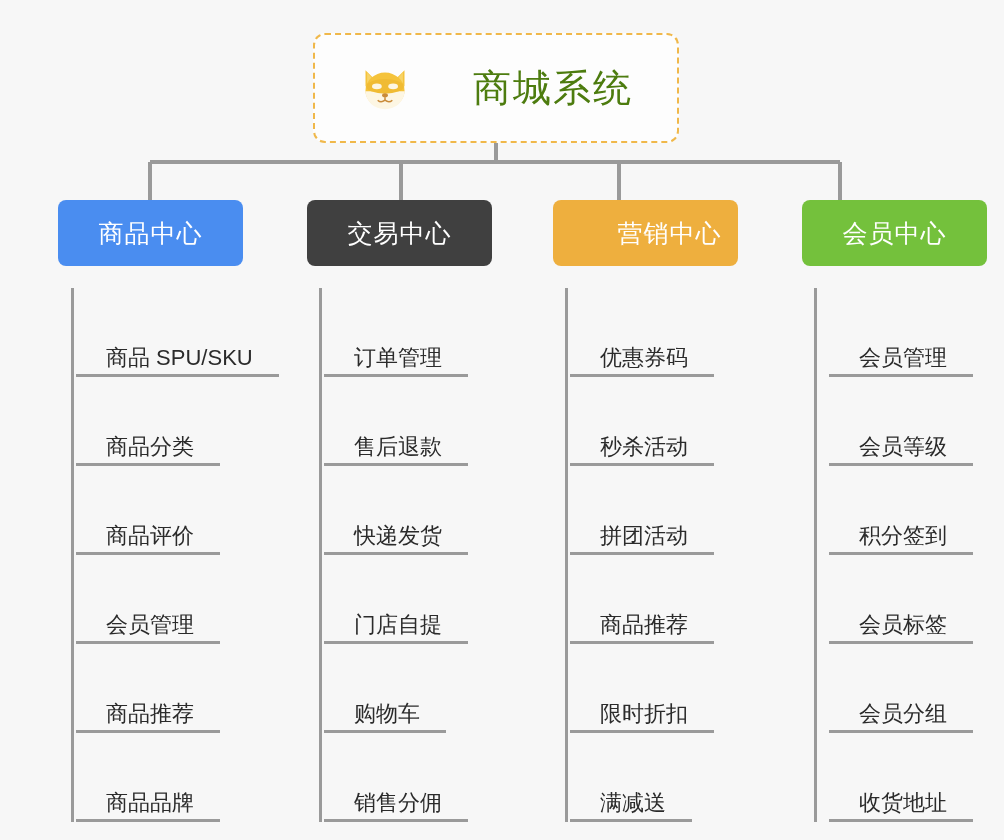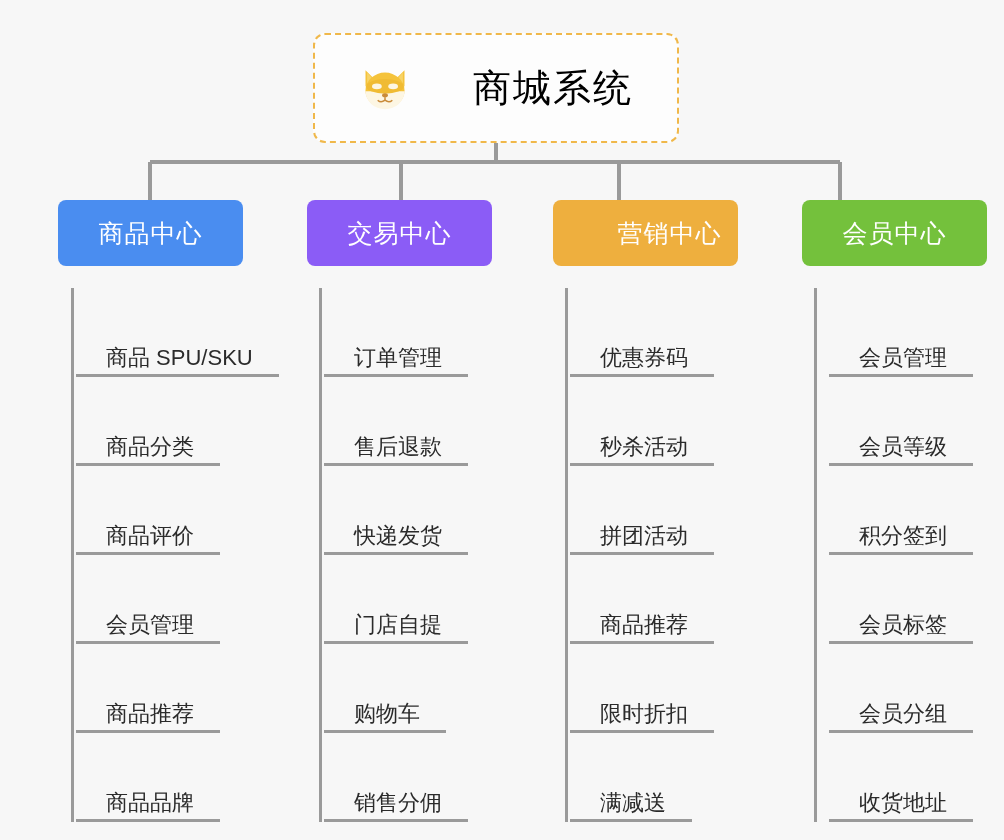--- a/index.html
+++ b/index.html
@@ -33,21 +33,21 @@
     background: #fdfdfd;
     border: 2px dashed #f0b84a;
     border-radius: 12px;
     display: flex;
     align-items: center;
     justify-content: center;
     gap: 14px;
   }
   .root-title {
     font-size: 38px;
-    color: #000000;
+    color: #4d7c0f;
     letter-spacing: 2px;
     line-height: 1;
     white-space: nowrap;
     margin-left: 48px;
   }
   .shiba-icon {
     width: 52px;
     height: 52px;
     flex: 0 0 52px;
     display: block;
@@ -84,21 +84,21 @@
     border-radius: 8px;
     display: flex;
     align-items: center;
     justify-content: center;
     color: #ffffff;
     font-size: 25px;
     letter-spacing: 1px;
     white-space: nowrap;
   }
   .branch-0 .branch-header { margin-left: 58px; width: 185px; background: #4a8df0; }
-  .branch-1 .branch-header { margin-left: 56px; width: 185px; background: #8b5cf6; }
+  .branch-1 .branch-header { margin-left: 56px; width: 185px; background: #404040; }
   .branch-2 .branch-header { margin-left: 51px; width: 185px; background: #eeaf3e; padding-left: 48px; }
   .branch-3 .branch-header { margin-left: 49px; width: 185px; background: #74c13c; }
 
   
   .leaf-list {
     position: relative;
     margin-top: 22px;
     padding-left: 2px;
     border-left: 3px solid #9a9a9a;
     display: flex;

